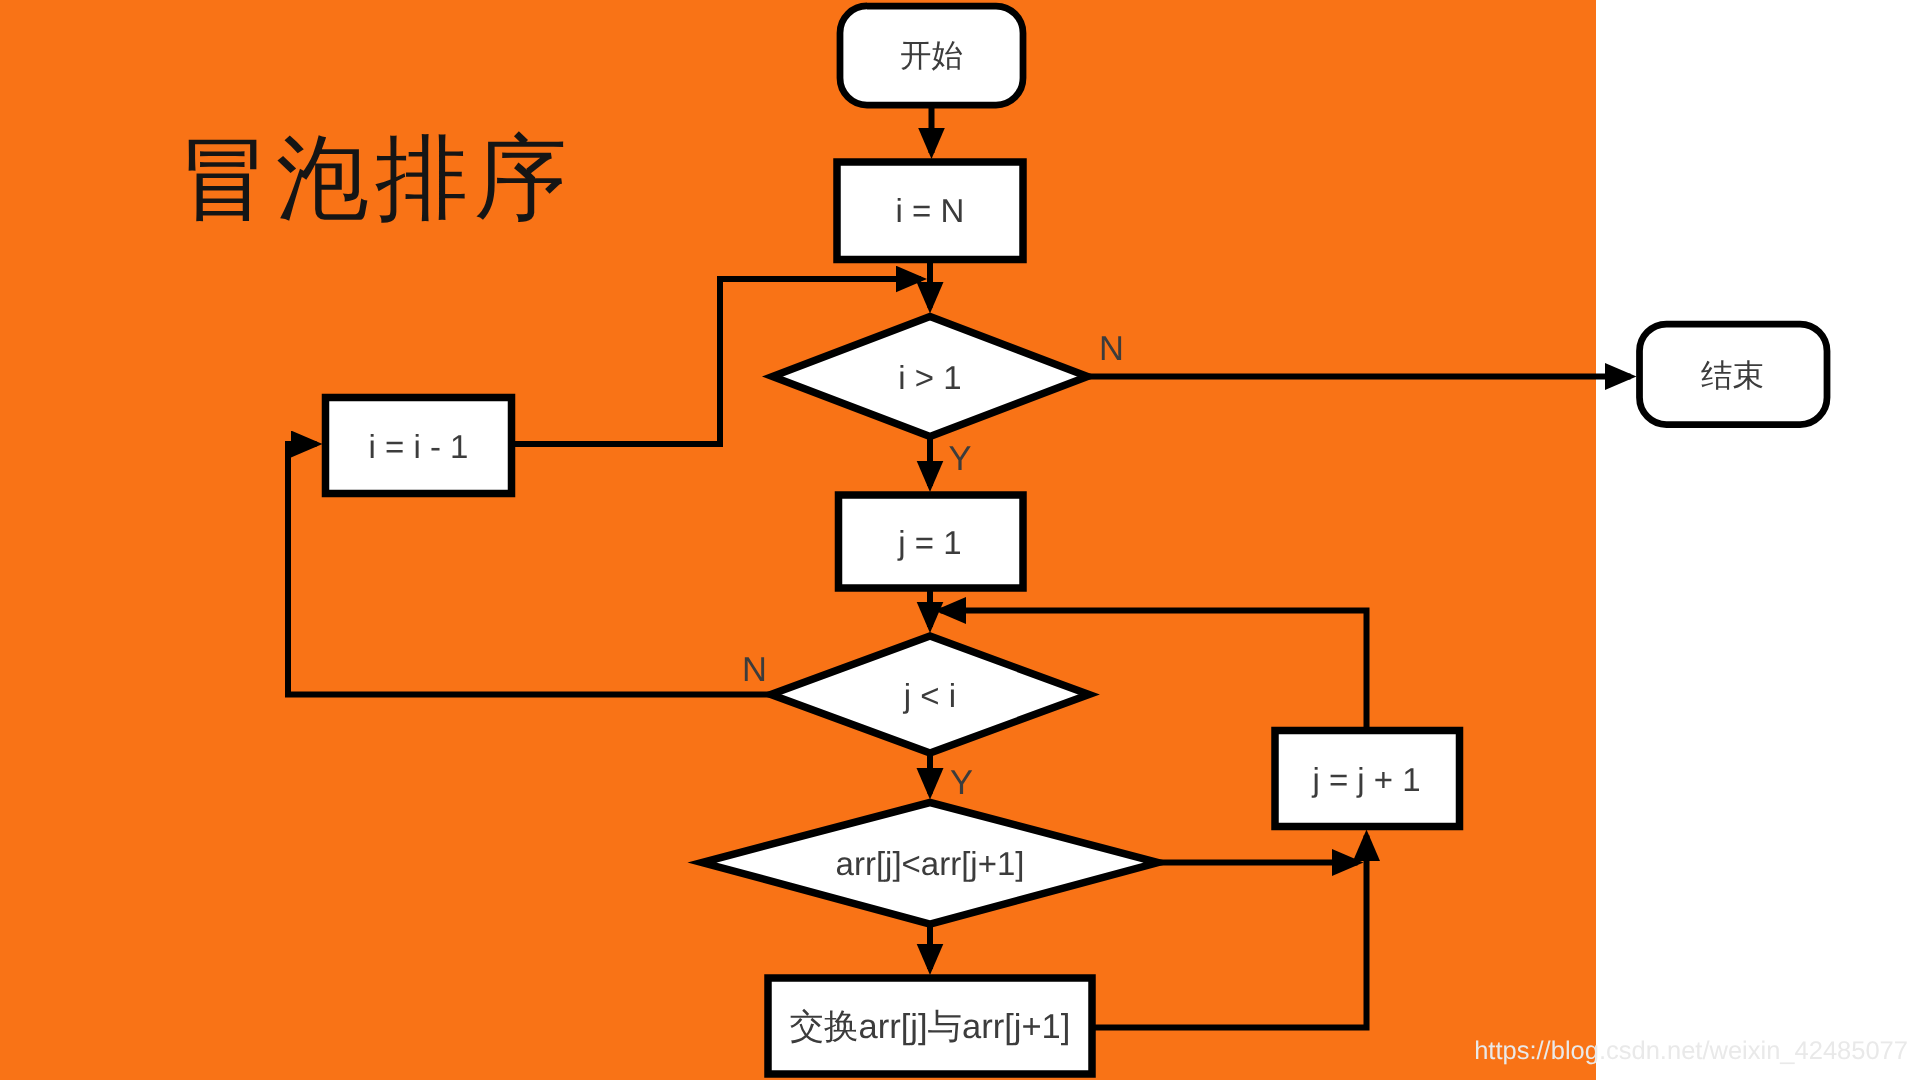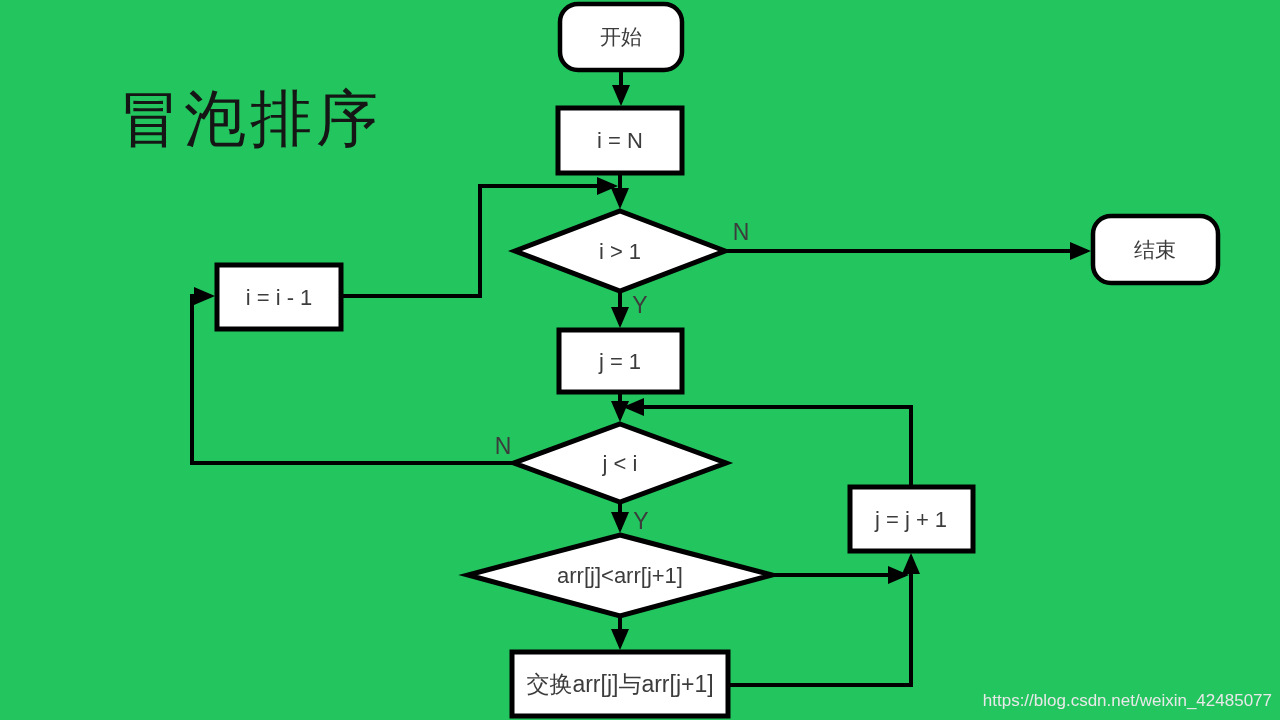--- a/index.html
+++ b/index.html
@@ -6,23 +6,23 @@
     margin: 0;
     padding: 0;
     background: #ffffff;
     width: 1280px;
     height: 720px;
     overflow: hidden;
     font-family: "Liberation Sans", sans-serif;
   }
   .stage {
     position: relative;
-    width: 1280px;
+    width: 1064px;
     height: 720px;
-    background: #22c55e;
+    background: #f97316;
   }
   svg { display: block; }
   .edge {
     fill: none;
     stroke: #000000;
     stroke-width: 4;
   }
   .node-shape {
     fill: #ffffff;
     stroke: #000000;

